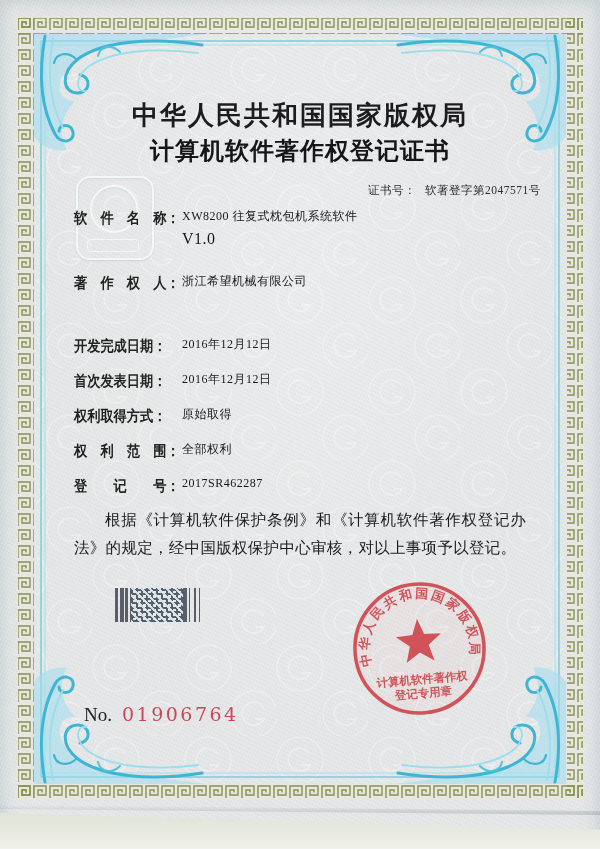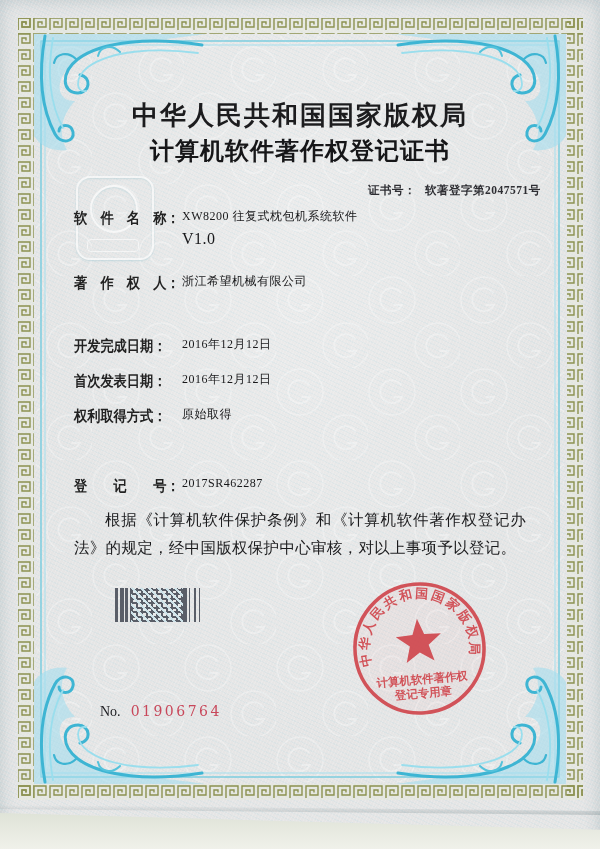--- a/index.html
+++ b/index.html
@@ -24,40 +24,40 @@
     box-shadow:0 1px 2px rgba(150,195,205,.55), inset 0 1px 2px rgba(150,195,205,.45);}
   .emboss .ring{position:absolute;left:12px;top:7px;width:44px;height:44px;border:2px solid rgba(255,255,255,.8);
     border-radius:50%;box-shadow:inset 0 1px 2px rgba(150,195,205,.4);}
   .emboss .cpcc{position:absolute;left:9px;bottom:6px;width:50px;height:11px;border:1.5px solid rgba(255,255,255,.7);
     border-radius:4px;}
   .textlayer{position:absolute;inset:0;z-index:4;}
   .authority{position:absolute;top:98px;left:0;width:100%;text-align:center;
     font-size:26px;font-weight:700;letter-spacing:2px;color:#1c1c1e;}
   .certtitle{position:absolute;top:135px;left:0;width:100%;text-align:center;
     font-size:24px;font-weight:700;letter-spacing:1px;color:#161618;}
-  .certno{position:absolute;top:183px;left:368px;font-size:11.5px;color:#2e2e33;letter-spacing:.5px;font-weight:bold;}
+  .certno{position:absolute;top:183px;left:368px;font-size:11.5px;color:#2e2e33;letter-spacing:.5px;}
   .certno .num{margin-left:9px;}
   .row{position:absolute;left:0;top:0;width:100%;height:22px;}
   .r0{top:208px}.r1{top:273px}.r2{top:336px}.r3{top:371px}.r4{top:406px}.r5{top:441px}.r6{top:476px}
   .lbl{position:absolute;left:74px;top:1px;font-size:15px;font-weight:700;color:#222;
     transform:scaleX(.88);transform-origin:left center;white-space:pre;}
   .val{position:absolute;left:182px;top:0;font-size:12px;font-weight:500;color:#18181a;
     letter-spacing:.5px;white-space:pre;}
   .val2{position:absolute;left:182px;top:230px;font-size:16px;font-weight:400;color:#18181a;letter-spacing:.5px;}
   .statement{position:absolute;left:74px;top:506px;width:452px;font-size:15.5px;line-height:28px;
     text-indent:2em;text-align:justify;color:#1b1b1d;letter-spacing:.3px;}
   
   .barcode{position:absolute;left:115px;top:588px;width:85px;height:34px;display:flex;z-index:5;opacity:.88;}
   .bc-left{width:16px;background:repeating-linear-gradient(90deg,#474c57 0 3.5px,rgba(0,0,0,0) 3.5px 5.5px,#474c57 5.5px 9px,rgba(0,0,0,0) 9px 10px);}
   .bc-mid{flex:1;background-image:
       repeating-linear-gradient(45deg, rgba(210,234,241,.95) 0 2px, rgba(0,0,0,0) 2px 6px),
       repeating-linear-gradient(0deg,#474c57 0 2px,rgba(0,0,0,0) 2px 4.5px),
       repeating-linear-gradient(90deg,#474c57 0 2.5px,rgba(0,0,0,0) 2.5px 5px);}
   .bc-right{width:17px;background:repeating-linear-gradient(90deg,#474c57 0 4px,rgba(0,0,0,0) 4px 6px,#474c57 6px 7.5px,rgba(0,0,0,0) 7.5px 11px,#474c57 11px 13px,rgba(0,0,0,0) 13px 16px);}
-  .serial{position:absolute;left:100px;top:703px;font-size:14px;color:#202024;z-index:4;}
+  .serial{position:absolute;left:84px;top:703px;font-size:19px;color:#202024;z-index:4;}
   .serial .num{margin-left:10px;color:#c8475a;letter-spacing:2.5px;font-family:"DejaVu Serif",serif;}
   .issuedate{position:absolute;left:358px;top:701px;font-size:16.5px;font-weight:600;
     letter-spacing:1px;color:#17171a;z-index:5;}
   .stamp{position:absolute;left:350px;top:579px;width:139px;height:139px;z-index:6;opacity:.88;
     transform:rotate(-5deg);}
   
   .photo-edge{position:absolute;left:0;bottom:0;width:100%;height:46px;z-index:10;
     background:linear-gradient(#dadfd3,#f0f1ea);
     clip-path:polygon(0 22%, 100% 58%, 100% 100%, 0 100%);}
   .photo-edge-shadow{position:absolute;left:0;bottom:34px;width:100%;height:10px;z-index:9;
@@ -143,20 +143,24 @@
       <span class="val">2016年12月12日</span>
     </div>
     <div class="row r3">
       <span class="lbl">首次发表日期：</span>
       <span class="val">2016年12月12日</span>
     </div>
     <div class="row r4">
       <span class="lbl">权利取得方式：</span>
       <span class="val">原始取得</span>
     </div>
+    <div class="row r5">
+      <span class="lbl">权　利　范　围：</span>
+      <span class="val">全部权利</span>
+    </div>
     <div class="row r6">
       <span class="lbl">登　　记　　号：</span>
       <span class="val">2017SR462287</span>
     </div>
 
     <div class="statement">根据《计算机软件保护条例》和《计算机软件著作权登记办法》的规定，经中国版权保护中心审核，对以上事项予以登记。</div>
 
     <div class="barcode">
       <div class="bc-left"></div>
       <div class="bc-mid"></div>

